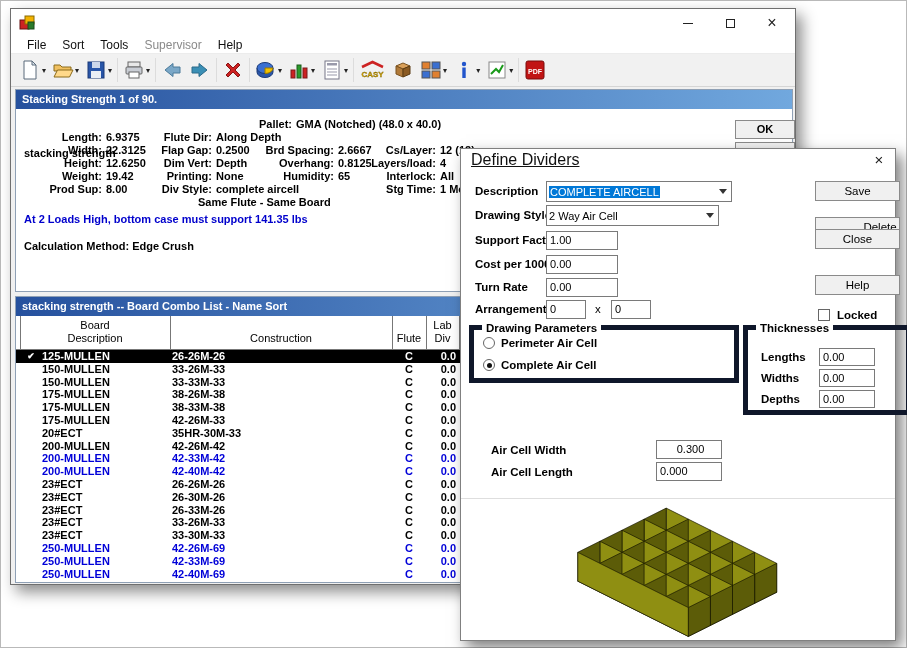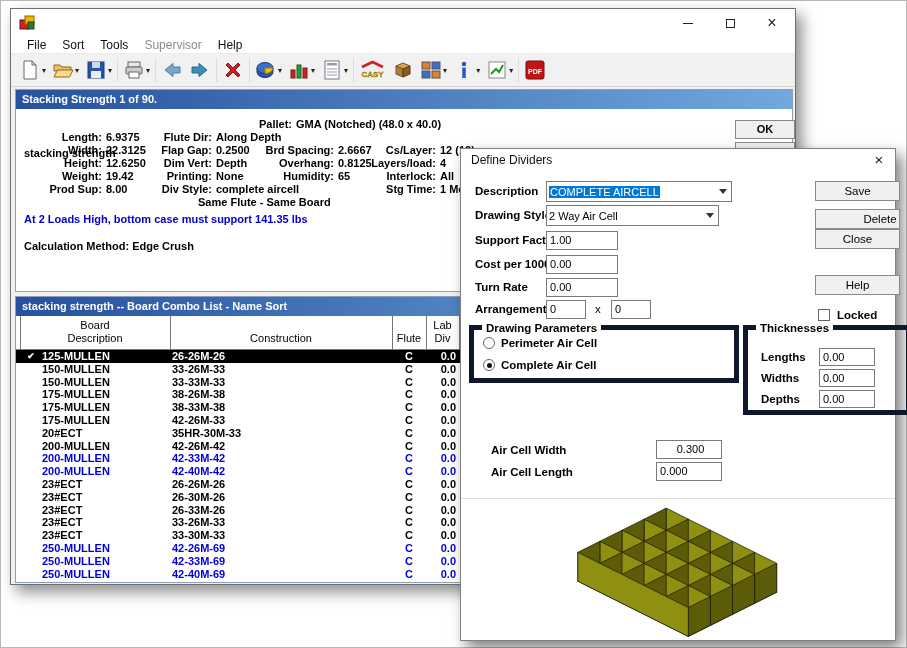--- a/index.html
+++ b/index.html
@@ -47,21 +47,21 @@
 .c-desc{left:26px;}
 .c-cons{left:156px;}
 .c-flute{left:376px;width:34px;text-align:center;}
 .c-lab{left:410px;width:30px;text-align:right;}
 .brow.blue{color:#0000d8;}
 .brow.sel{background:#000;color:#fff;}
 
 
 #dialog{position:absolute;left:460px;top:148px;width:436px;height:493px;background:#fff;border:1px solid #808080;box-shadow:6px 7px 14px rgba(0,0,0,.5);z-index:10;}
 .dlg-titlebar{height:22px;display:flex;align-items:center;position:relative;background:#fff;}
-.dlg-title{font-size:12px;margin-left:10px;color:#111;}
+.dlg-title{font-size:16px;margin-left:10px;color:#111;text-decoration:underline;}
 .dlg-close{position:absolute;right:0;top:0;width:32px;height:22px;text-align:center;line-height:22px;font-size:15px;color:#222;}
 .dlabel{position:absolute;font-size:11.5px;font-weight:bold;white-space:nowrap;color:#000;}
 .dinput{position:absolute;border:1px solid #7a7a7a;font-size:11px;line-height:17px;padding-left:3px;background:#fff;height:19px;}
 .combo{position:absolute;height:21px;border:1px solid #7a7a7a;background:#fff;display:flex;align-items:center;}
 .combo .cval{flex:1;font-size:11px;padding-left:2px;white-space:nowrap;}
 .sel-text{background:#0078d7;color:#fff;padding:0 1px;}
 .carrow{width:16px;display:flex;align-items:center;justify-content:center;}
 .tri{width:0;height:0;border-left:4px solid transparent;border-right:4px solid transparent;border-top:5px solid #333;}
 .dbtn{position:absolute;left:354px;width:85px;height:20px;background:#f0f0f0;border:1px solid #8a8a8a;font-size:11.5px;text-align:center;line-height:18px;}
 .group{position:absolute;border:5px solid #0f172a;}
@@ -453,21 +453,21 @@
 
     <div class="dlabel" style="left:14px;top:132px;">Turn Rate</div>
     <div class="dinput" style="left:85px;top:129px;width:72px;">0.00</div>
 
     <div class="dlabel" style="left:14px;top:154px;">Arrangement</div>
     <div class="dinput" style="left:85px;top:151px;width:40px;">0</div>
     <div class="dlabel" style="left:134px;top:154px;font-weight:normal;">x</div>
     <div class="dinput" style="left:150px;top:151px;width:40px;">0</div>
 
     <div class="dbtn" style="top:32px;">Save</div>
-    <div class="dbtn" style="top:60px;padding-left:45px;">Delete</div>
+    <div class="dbtn" style="top:68px;padding-left:45px;">Delete</div>
     <div class="dbtn" style="top:80px;">Close</div>
     <div class="dbtn" style="top:126px;">Help</div>
 
     <div class="checkbox" style="left:357px;top:160px;"></div>
     <div class="dlabel" style="left:376px;top:160px;">Locked</div>
 
     <div class="group" style="left:8px;top:176px;width:270px;height:58px;">
       <div class="group-label">Drawing Parameters</div>
     </div>
     <div class="radio" style="left:22px;top:188px;"></div>

